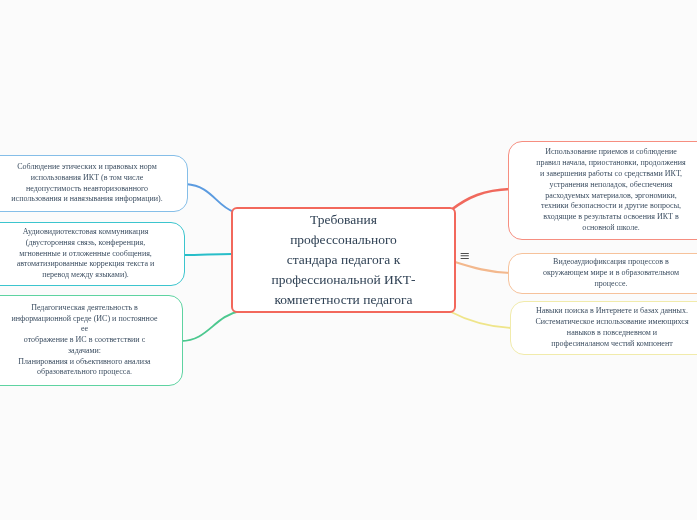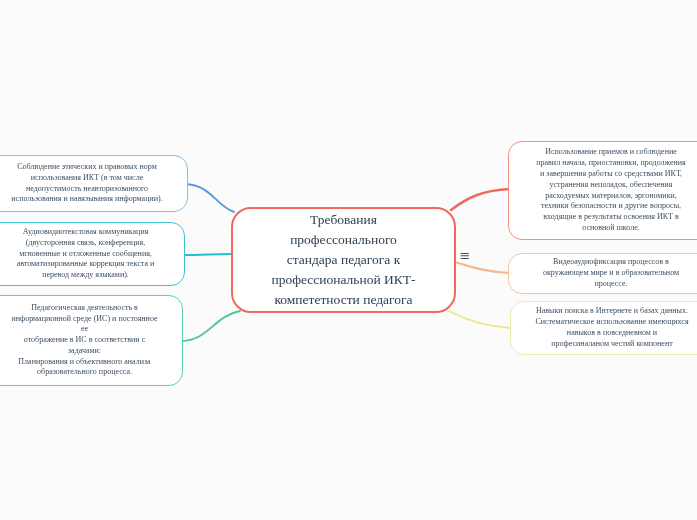--- a/index.html
+++ b/index.html
@@ -33,21 +33,21 @@
     font-size: 8px;
     line-height: 10.8px;
     border-width: 1.6px;
     border-radius: 14px;
     padding: 3px 5px;
   }
   .central-node {
     font-size: 13.5px;
     line-height: 20px;
     border-width: 2.5px;
-    border-radius: 20px;
+    border-radius: 6px;
     padding: 2px 2px;
   }
   .n-c  { left: 231px; top: 207px; width: 225px; height: 106px; }
   .n-l1 { left: -14px; top: 155px; width: 202px; height: 57px; }
   .n-l2 { left: -14px; top: 222px; width: 199px; height: 64px; }
   .n-l3 { left: -14px; top: 295px; width: 197px; height: 91px; }
   .n-r1 { left: 508px; top: 141px; width: 206px; height: 99px; }
   .n-r2 { left: 508px; top: 253px; width: 206px; height: 41px; }
   .n-r3 { left: 510px; top: 301px; width: 204px; height: 54px; }
   .collapse-handle {

